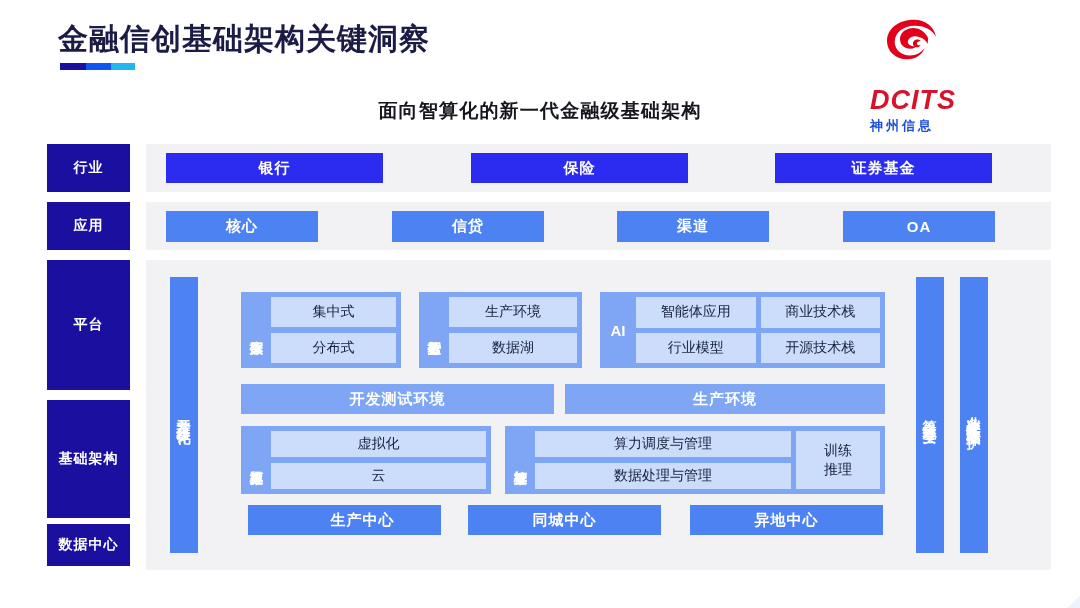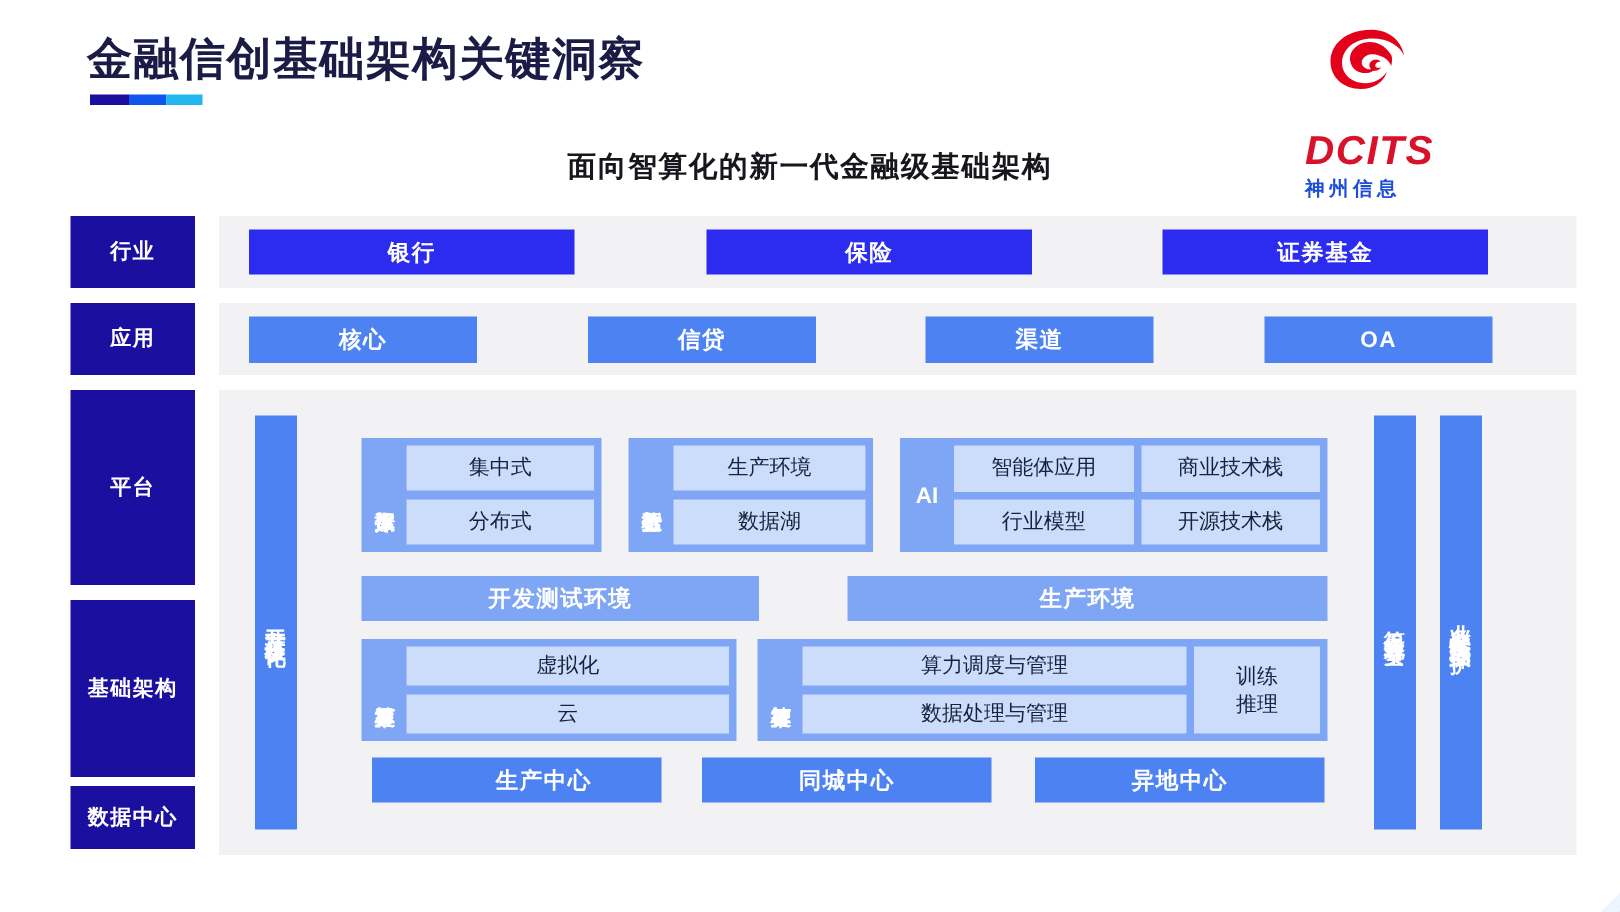--- a/index.html
+++ b/index.html
@@ -112,21 +112,21 @@
                gap: 5px; flex: 1 1 auto; }
 
   #grp-db      { left: 241px; top: 292px; width: 160px; height: 76px; }
   #grp-da      { left: 419px; top: 292px; width: 163px; height: 76px; }
   #grp-ai      { left: 600px; top: 292px; width: 285px; height: 76px; }
 
   .wideband { position: absolute; z-index: 4; background: #7fa5f5;
               color: #ffffff; font-weight: 700; font-size: 15px;
               letter-spacing: 1px;
               display: flex; align-items: center; justify-content: center; }
-  #band-dev  { left: 241px; top: 384px; width: 265px; height: 30px; }
+  #band-dev  { left: 241px; top: 384px; width: 313px; height: 30px; }
   #band-prod { left: 565px; top: 384px; width: 320px; height: 30px; }
 
   #grp-tf { left: 241px; top: 426px; width: 250px; height: 68px; }
   #grp-sf { left: 505px; top: 426px; width: 380px; height: 68px; }
 
   .side-cell { background: #ccdcfb; color: #16213b; font-size: 14px;
                display: flex; flex-direction: column; align-items: center;
                justify-content: center; line-height: 1.35; flex: 0 0 84px; }
 
   .dcpill { position: absolute; z-index: 4; background: #4d82f2; color: #fff;

